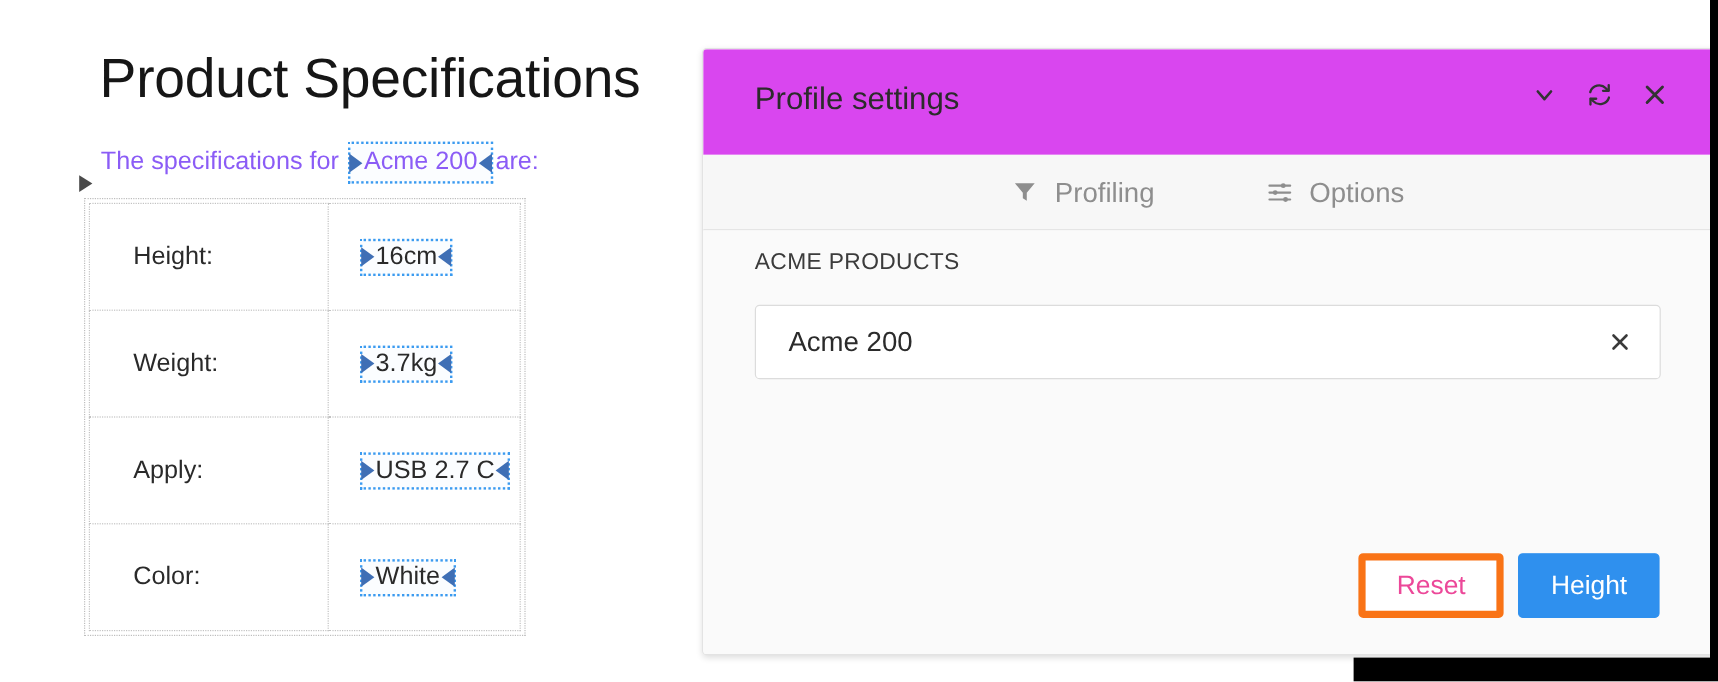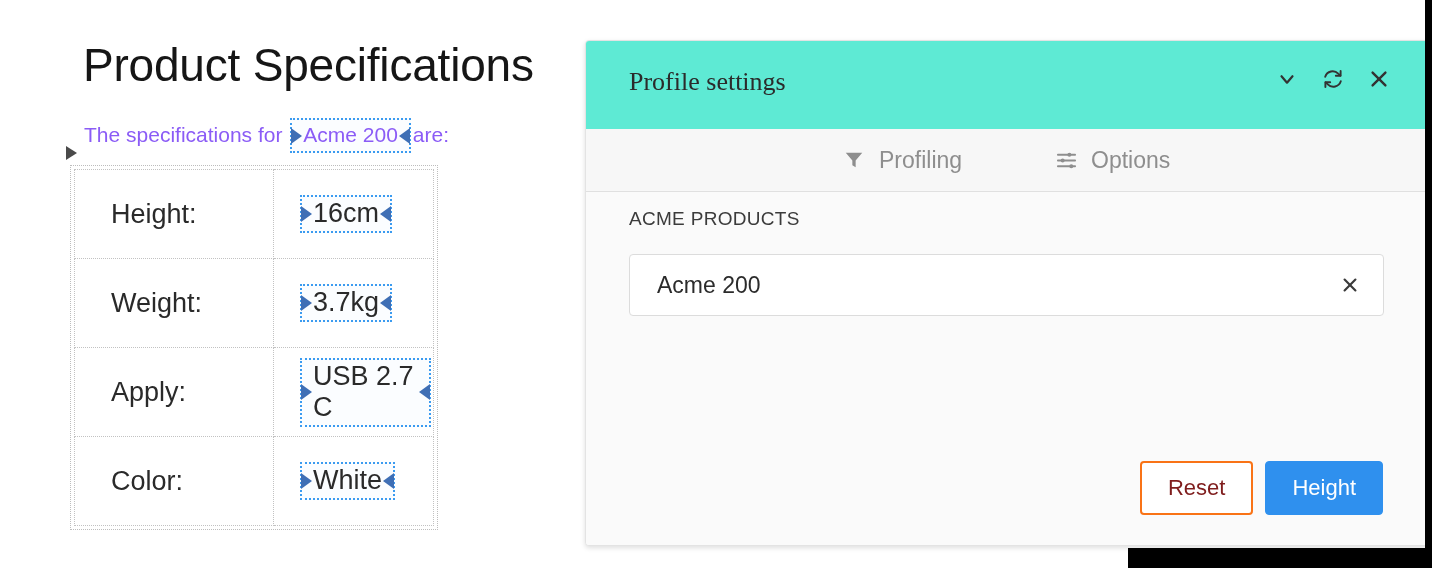--- a/index.html
+++ b/index.html
@@ -104,21 +104,21 @@
   #spec-table table {
     width: 100%;
     border-collapse: collapse;
     table-layout: fixed;
   }
   #spec-table td {
     border: 1px dotted #c2c2c2;
     height: 88px;
     padding: 0 0 0 0;
     vertical-align: middle;
-    font-size: 27px;
+    font-size: 21px;
     color: #2a2a2a;
   }
   #spec-table td.label-cell {
     width: 162px;
     padding-left: 36px;
   }
   #spec-table td.value-cell {
     padding-left: 24px;
   }
 
@@ -132,23 +132,22 @@
     background: #ffffff;
     border: 1px solid #e3e3e3;
     border-radius: 4px;
     box-shadow: 0 2px 5px rgba(0,0,0,0.13);
     box-sizing: border-box;
     overflow: hidden;
   }
   #dialog-header {
     position: relative;
     height: 88px;
-    background: #5eead4;
+    background: #d946ef;
     border-bottom: none;
-    font-family: Liberation Serif, serif;
   }
   #dialog-title {
     position: absolute;
     left: 43px;
     top: 26px;
     font-size: 26px;
     color: #2b2b2b;
     font-weight: 400;
     white-space: nowrap;
   }
@@ -275,22 +274,22 @@
     padding: 0 26px;
     box-sizing: border-box;
     display: inline-flex;
     align-items: center;
     justify-content: center;
     cursor: pointer;
     white-space: nowrap;
   }
   #btn-reset {
     background: #ffffff;
-    border: 2px solid #f97316;
-    color: #7f1d1d;
+    border: 6px solid #f97316;
+    color: #ec4899;
   }
   #btn-apply {
     background: #2f90ee;
     border: 1px solid #2f90ee;
     color: #ffffff;
   }
 
   
   #right-edge-bar {
     position: absolute;

